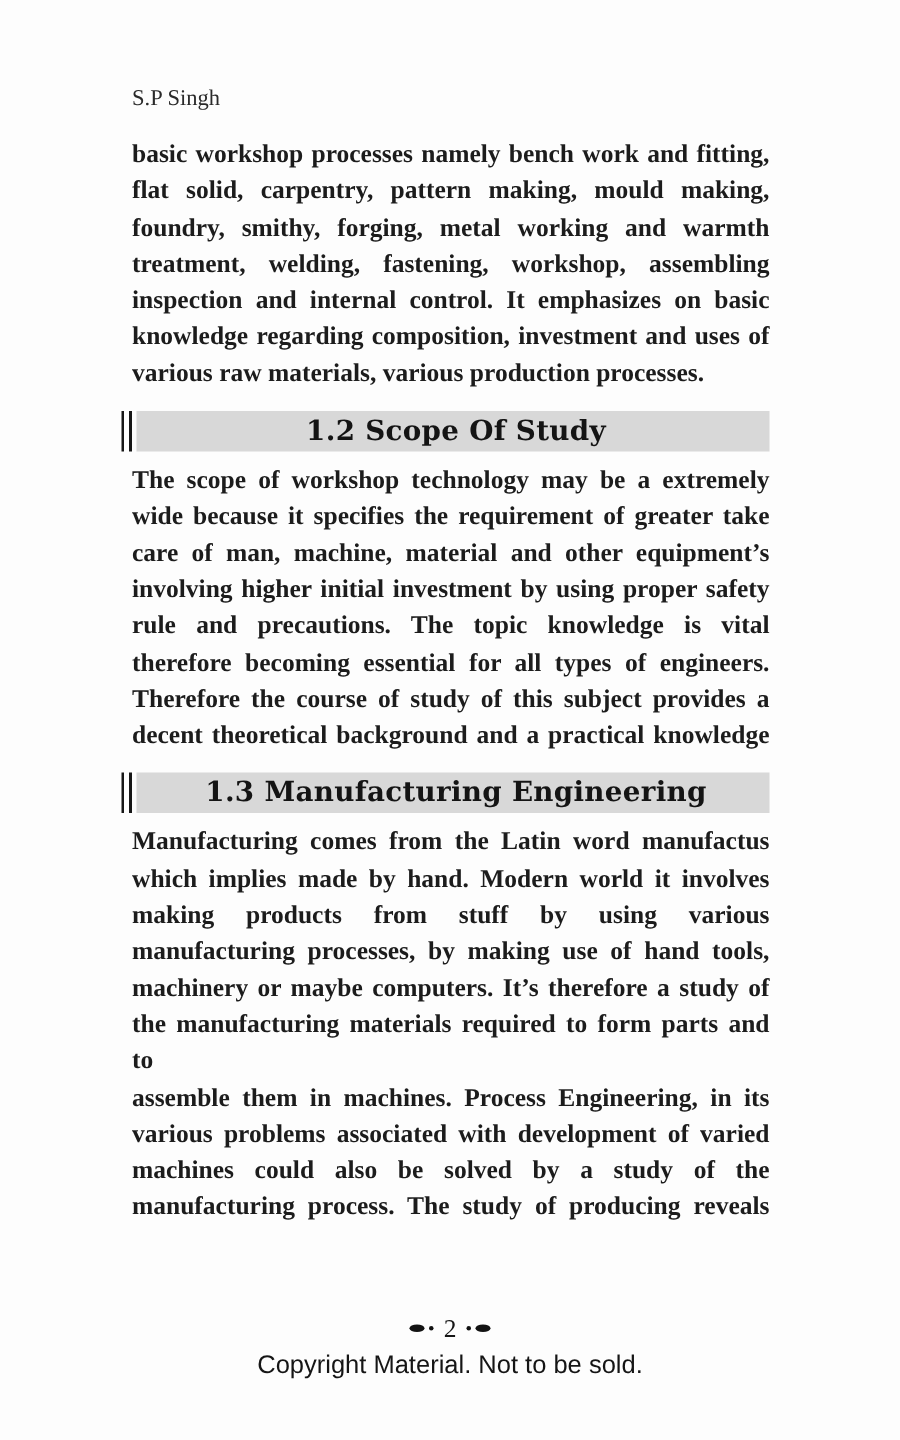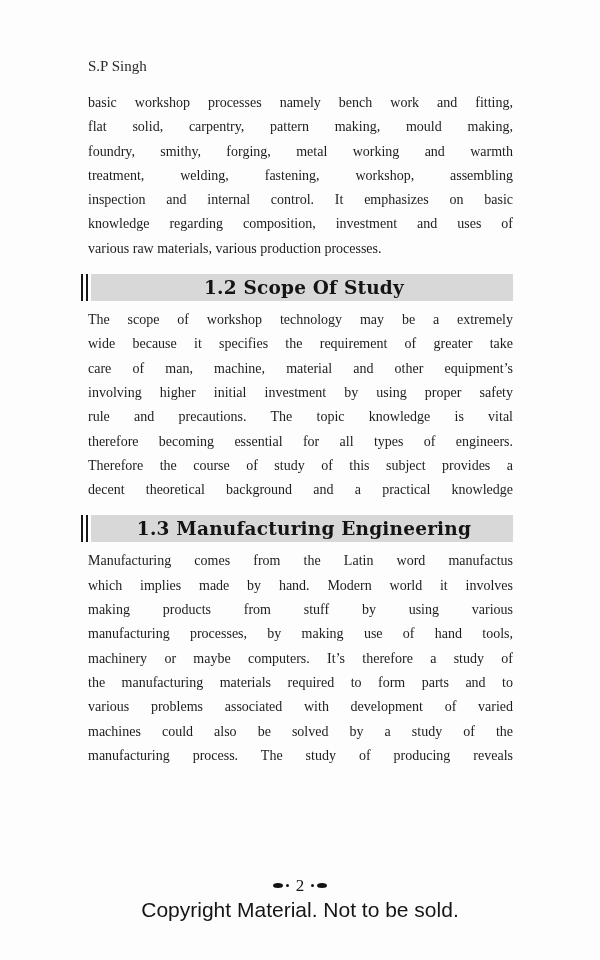--- a/index.html
+++ b/index.html
@@ -15,24 +15,25 @@
     color: #1c1c1c;
   }
   .author {
     font-size: 15px;
     line-height: 19px;
     color: #2a2a2a;
     margin: 0 0 15px 0;
   }
   .para { margin: 0; }
   .line {
-    font-size: 14px;
+    font-size: 17px;
     line-height: 24.3px;
     text-align: justify;
     text-align-last: justify;
+    font-weight: bold;
   }
   .line.no-stretch { text-align-last: left; }
   .heading-row {
     display: flex;
     align-items: stretch;
     height: 27px;
     margin: 13px 0 7px -7px;
   }
   .hbars {
     width: 7px;
@@ -77,21 +78,21 @@
   }
   .orn-dot {
     display: inline-block;
     width: 3px; height: 3px;
     background: #131313;
     border-radius: 50%;
   }
   .copyright {
     margin-top: 3px;
     font-family: "Liberation Sans", sans-serif;
-    font-size: 21px;
+    font-size: 17px;
     line-height: 22px;
     color: #151515;
   }
 </style>
 </head>
 <body>
 
 <div class="page">
 
   <p class="author">S.P Singh</p>
@@ -127,20 +128,21 @@
     <h2 class="htext">1.3 Manufacturing Engineering</h2>
   </div>
 
   <div class="para">
     <div class="line">Manufacturing comes from the Latin word manufactus</div>
     <div class="line">which implies made by hand. Modern world it involves</div>
     <div class="line">making products from stuff by using various</div>
     <div class="line">manufacturing processes, by making use of hand tools,</div>
     <div class="line">machinery or maybe computers. It’s therefore a study of</div>
     <div class="line">the manufacturing materials required to form parts and to</div>
+    <div class="line">assemble them in machines. Process Engineering, in its</div>
     <div class="line">various problems associated with development of varied</div>
     <div class="line">machines could also be solved by a study of the</div>
     <div class="line">manufacturing process. The study of producing reveals</div>
   </div>
 
   <div class="footer">
     <div class="pagenum-row">
       <span class="orn">
           <span class="orn-ellipse"></span>
           <span class="orn-dot"></span>

